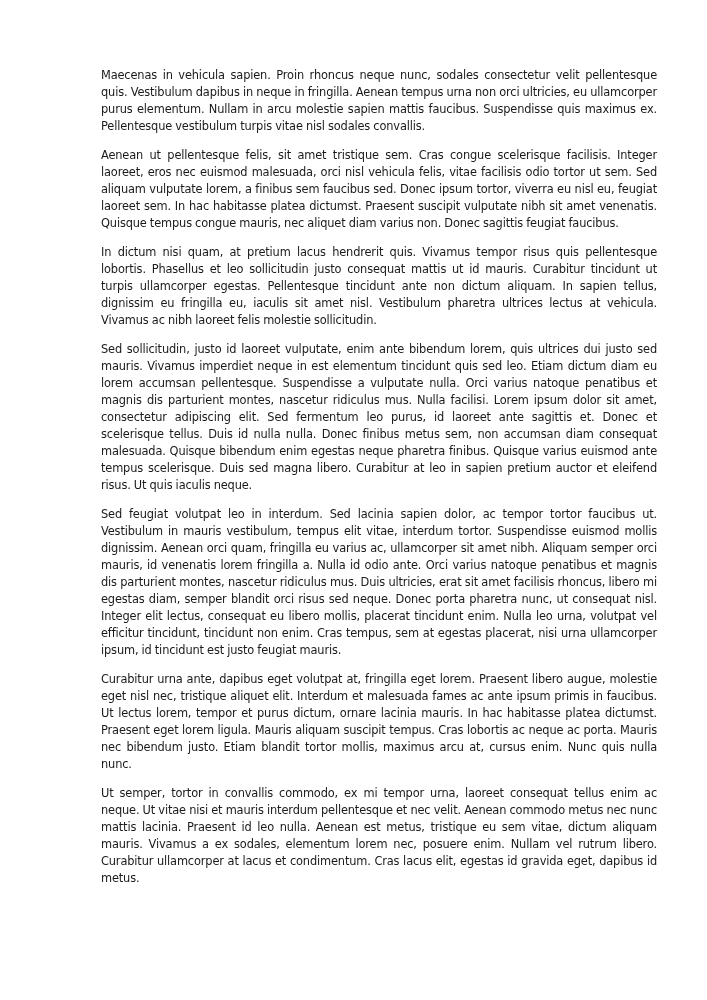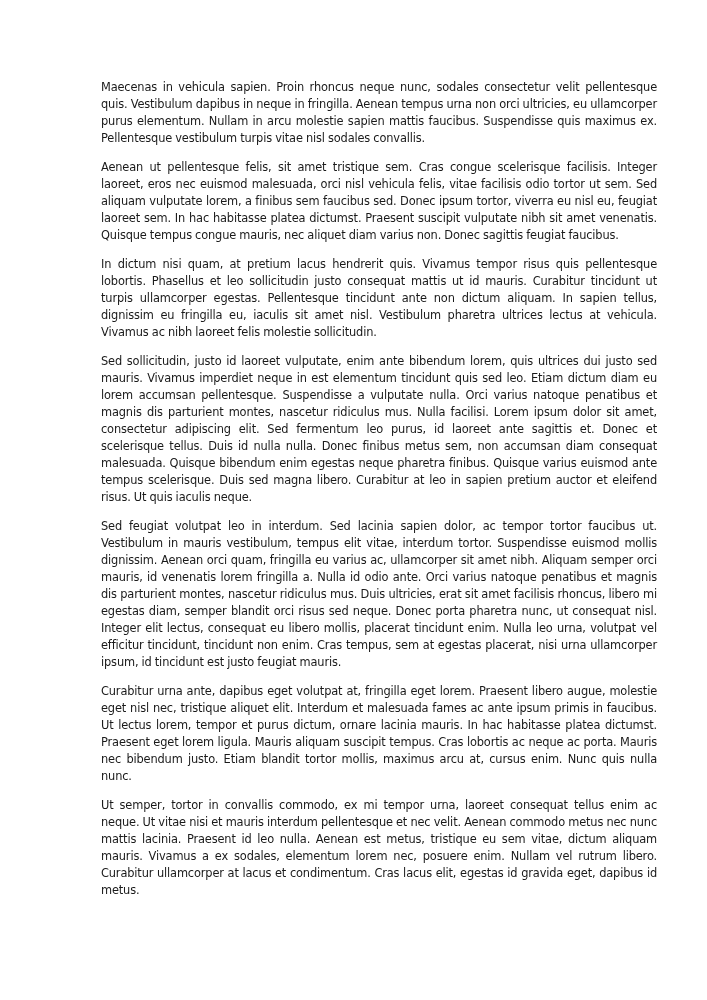--- a/index.html
+++ b/index.html
@@ -19,21 +19,21 @@
       top: 67px;
       width: 556px;
       color: #1a1a1a;
       font-family: "DejaVu Sans", sans-serif;
       font-size: 11.4px;
       line-height: 17px;
       letter-spacing: -0.15px;
       word-spacing: -0.3px;
     }
     .para {
-      margin: 12px 0 12px 0;
+      margin: 0 0 12px 0;
       text-align: justify;
       text-align-last: left;
       hyphens: none;
     }
   </style>
 </head>
 <body>
 
 <div class="page">
   <p class="para">Maecenas in vehicula sapien. Proin rhoncus neque nunc, sodales consectetur velit pellentesque quis. Vestibulum dapibus in neque in fringilla. Aenean tempus urna non orci ultricies, eu ullamcorper purus elementum. Nullam in arcu molestie sapien mattis faucibus. Suspendisse quis maximus ex. Pellentesque vestibulum turpis vitae nisl sodales convallis.</p>

